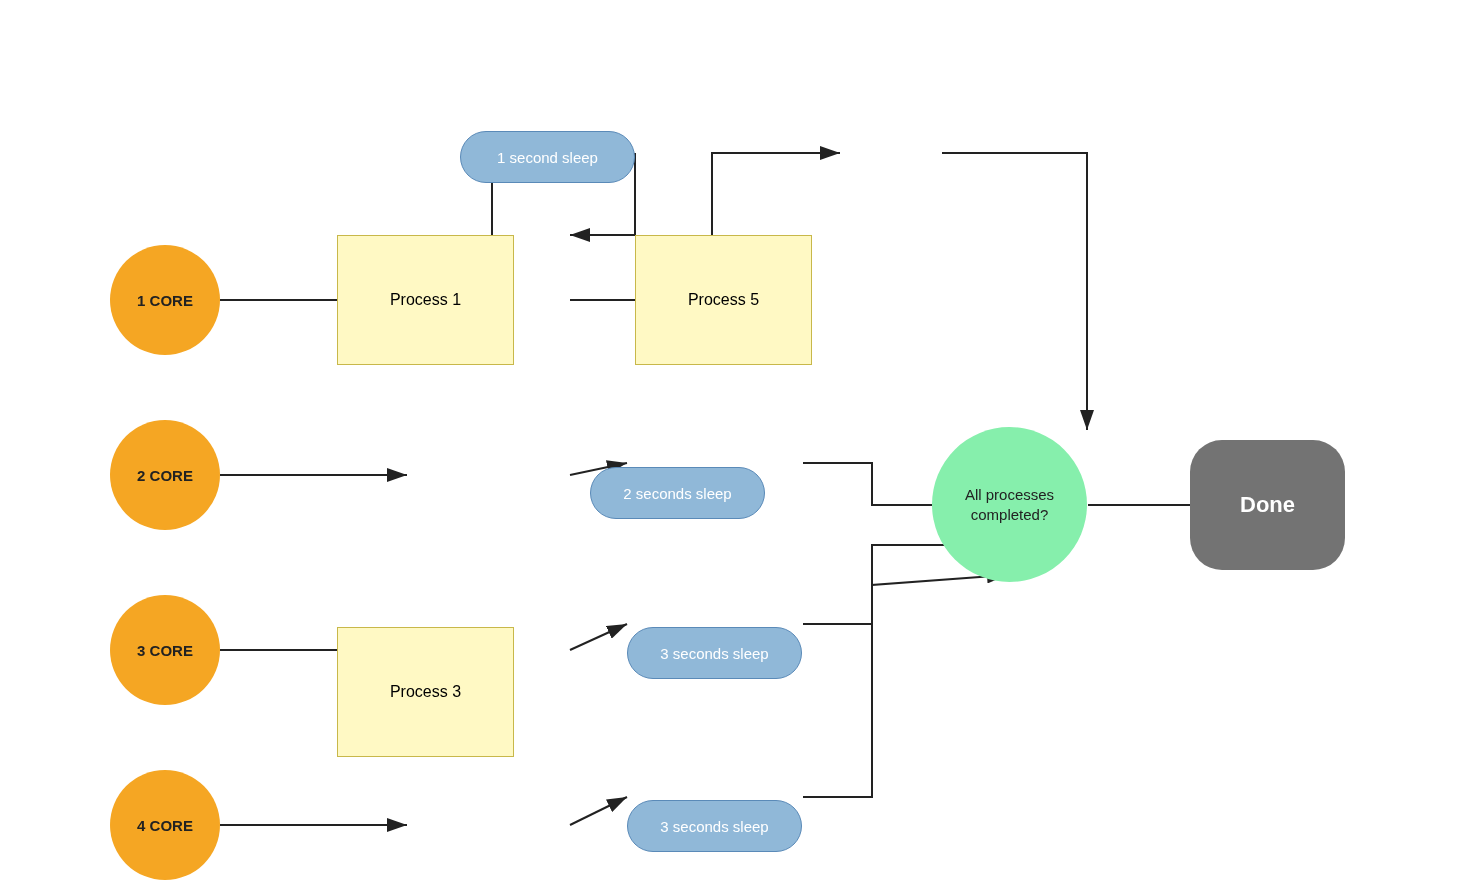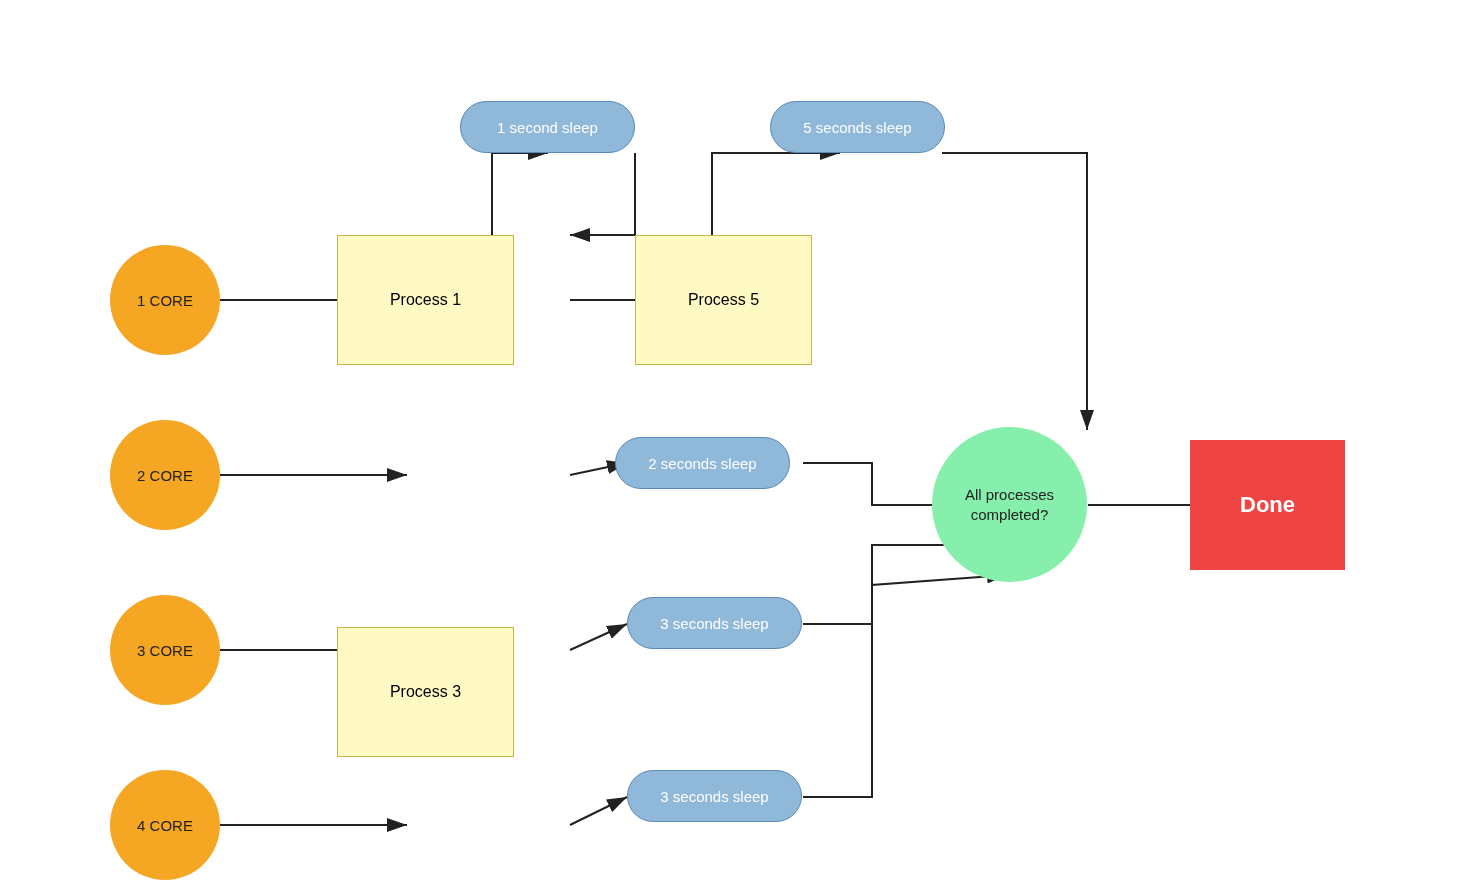--- a/index.html
+++ b/index.html
@@ -32,56 +32,58 @@
       font-size: 16px;
       font-weight: 500;
     }
     .circle-node {
       border-radius: 50%;
       background: #F5A623;
       color: #222;
       width: 110px;
       height: 110px;
       font-size: 15px;
-      font-weight: 400;
+      font-weight: 700;
     }
     .process-node {
       background: #FFF9C4;
       border: 1.5px solid #c8b84a;
       width: 177px;
       height: 130px;
       font-size: 16px;
     }
     .sleep-node {
       background: #90B8D8;
       border: 1.5px solid #5a8ab8;
       border-radius: 40px;
       width: 175px;
       height: 52px;
       color: #fff;
       font-size: 15px;
       font-weight: 500;
+      margin-top: 30px;
     }
     .decision-node {
       border-radius: 50%;
       background: #86efac;
       color: #222;
       width: 155px;
       height: 155px;
       font-size: 15px;
       font-weight: 500;
       line-height: 1.3;
     }
     .done-node {
-      background: #ef4444;
+      background: #737373;
       color: #fff;
       width: 155px;
       height: 130px;
       font-size: 22px;
       font-weight: 600;
+      border-radius: 32px;
     }
   </style>
 </head>
 <body>
 
 <div class="diagram">
   <svg class="arrows">
     <defs>
       <marker id="arrowhead" markerWidth="10" markerHeight="7" refX="10" refY="3.5" orient="auto">
         <polygon points="0 0, 10 3.5, 0 7" fill="#222"></polygon>
@@ -132,23 +134,22 @@
   <div class="node process-node" style="left:337px; top:235px;">Process 1</div>
 
 
   <div class="node process-node" style="left:337px; top:585px;margin-top:42px;">Process 3</div>
 
 
   <div class="node process-node" style="left:635px; top:235px;">Process 5</div>
 
   <div class="node sleep-node" style="left:460px; top:101px;">1 second sleep</div>
 
-  <div class="node sleep-node" style="left:770px; top:101px;">5 seconds sleep</div>
 
-  <div class="node sleep-node" style="left:615px; top:437px;">2 seconds sleep</div>
+  <div class="node sleep-node" style="left:590px; top:437px;">2 seconds sleep</div>
 
   <div class="node sleep-node" style="left:627px; top:597px;">3 seconds sleep</div>
 
   <div class="node sleep-node" style="left:627px; top:770px;">3 seconds sleep</div>
 
   <div class="node decision-node" style="left:932px; top:427px; white-space:pre-line;">All processes
 completed?</div>
 
   <div class="node done-node" style="left:1190px; top:440px;">Done</div>
 

